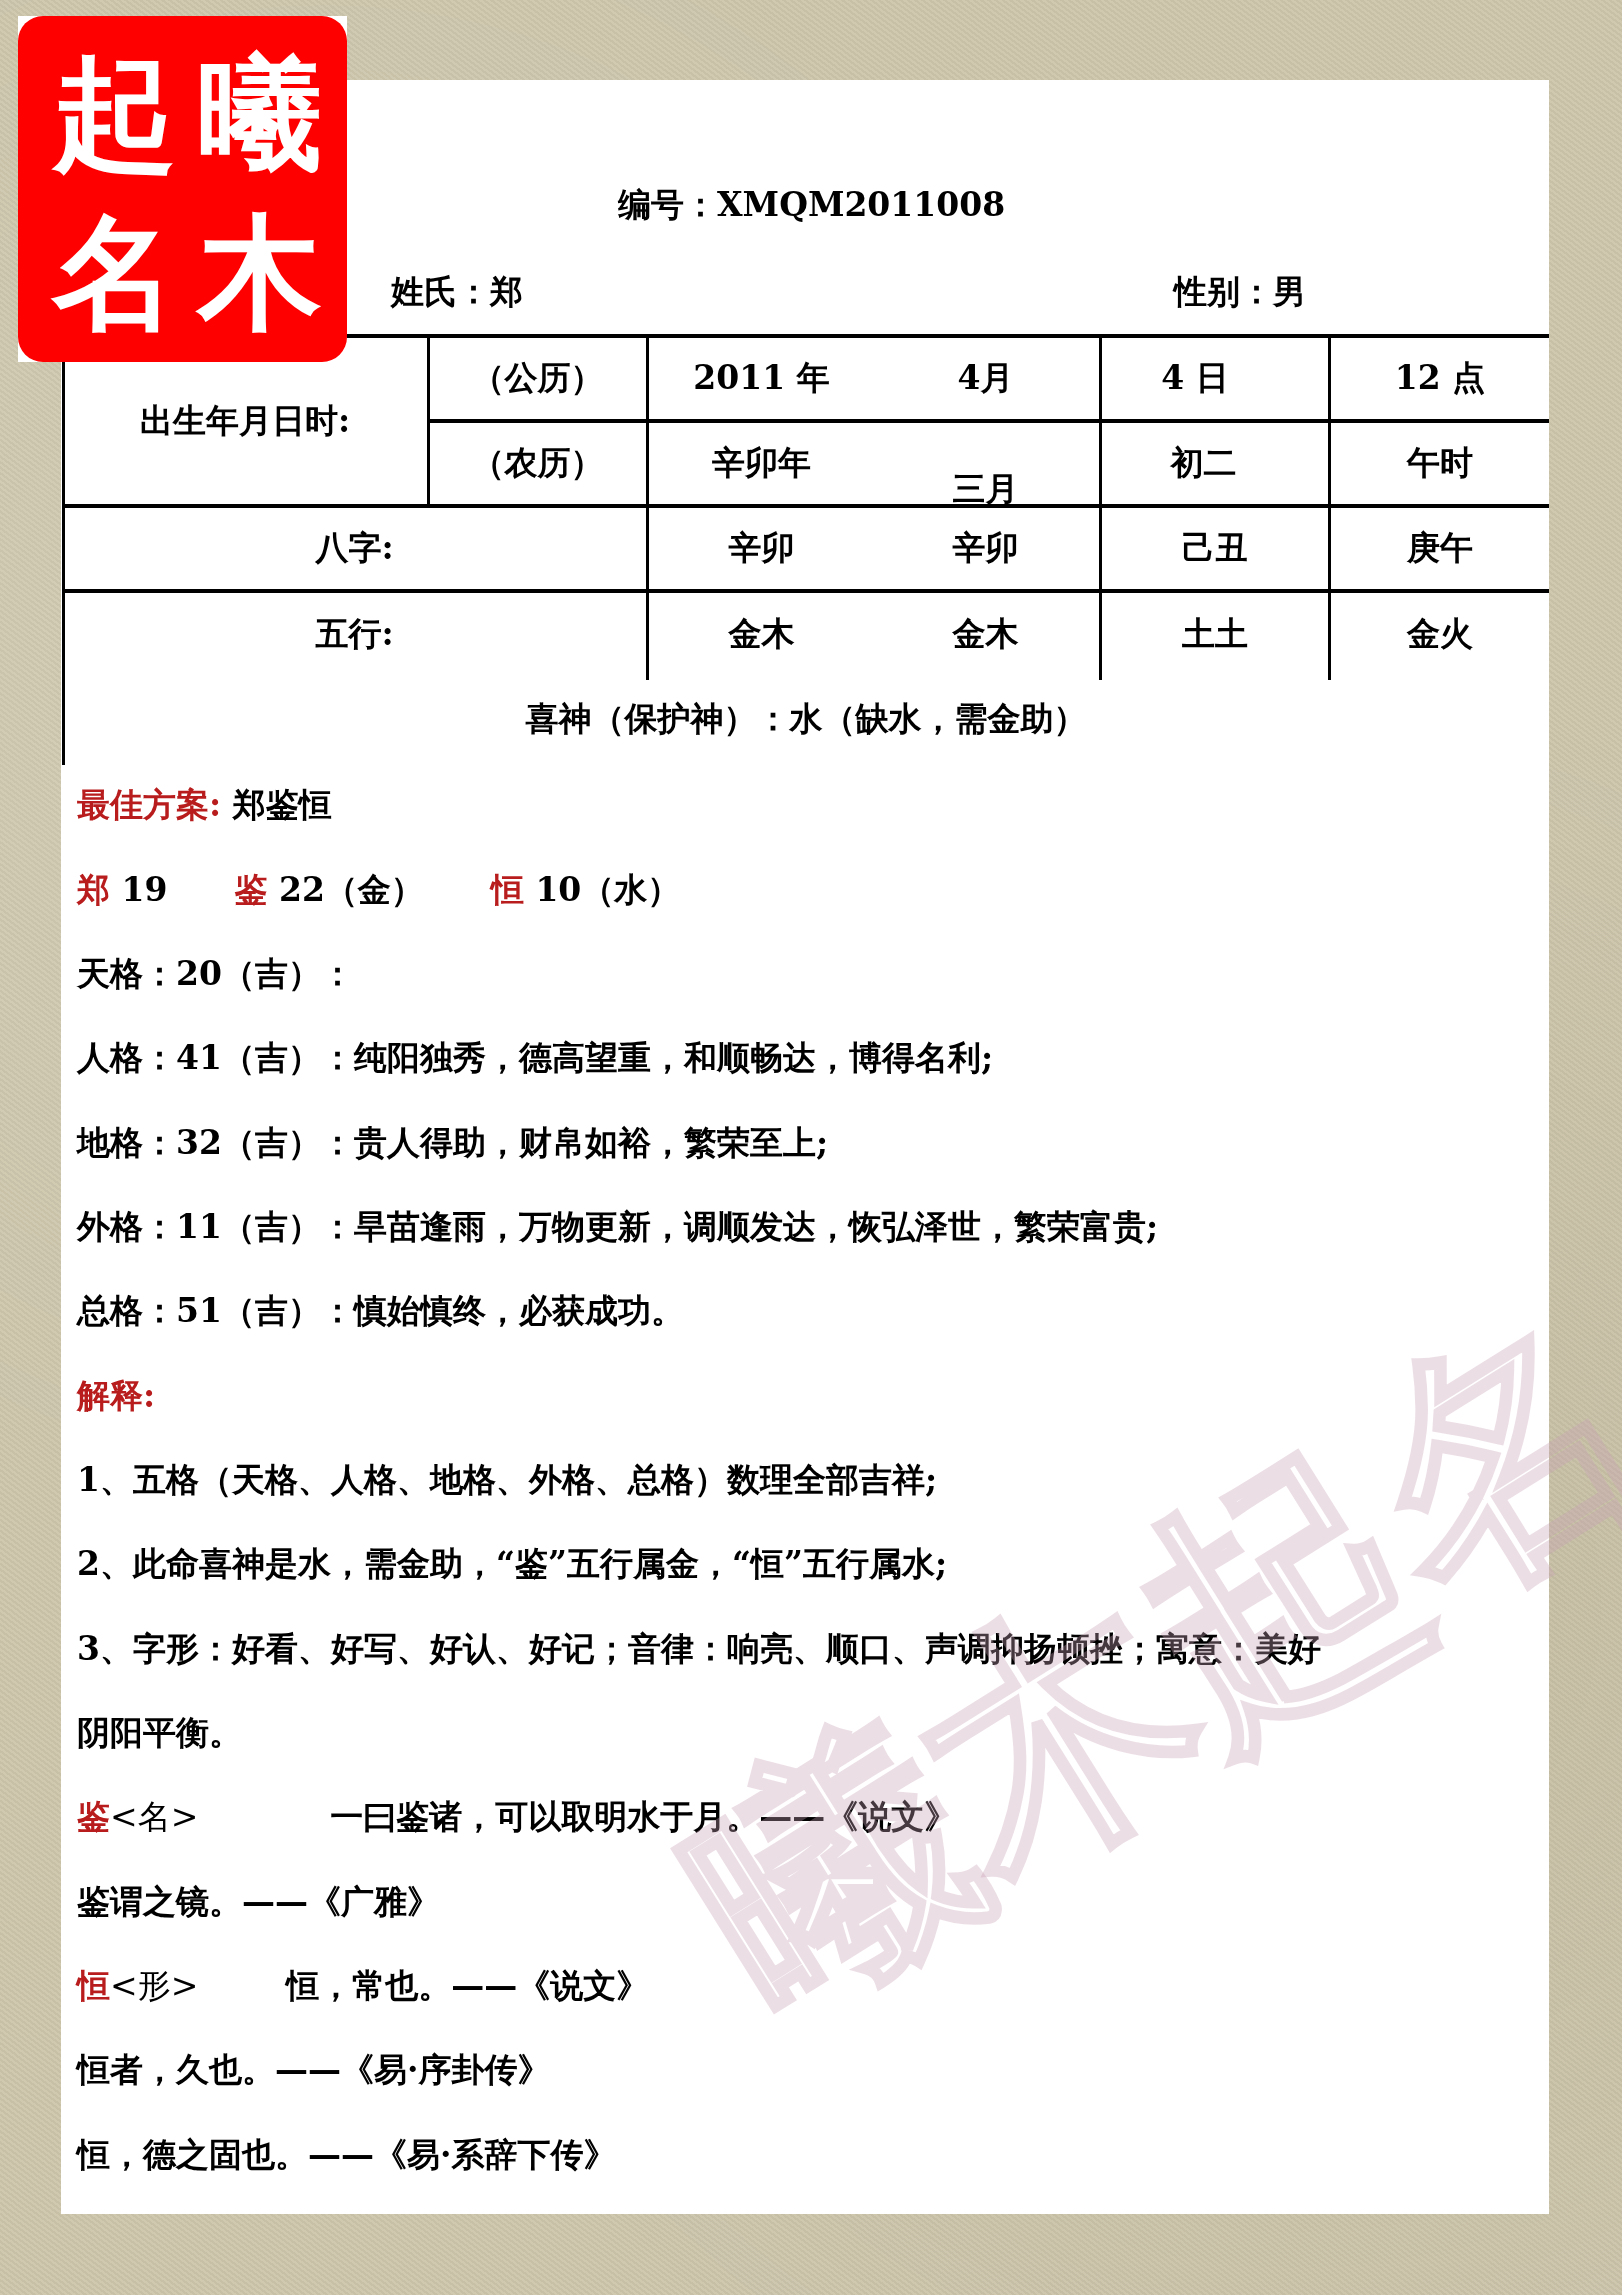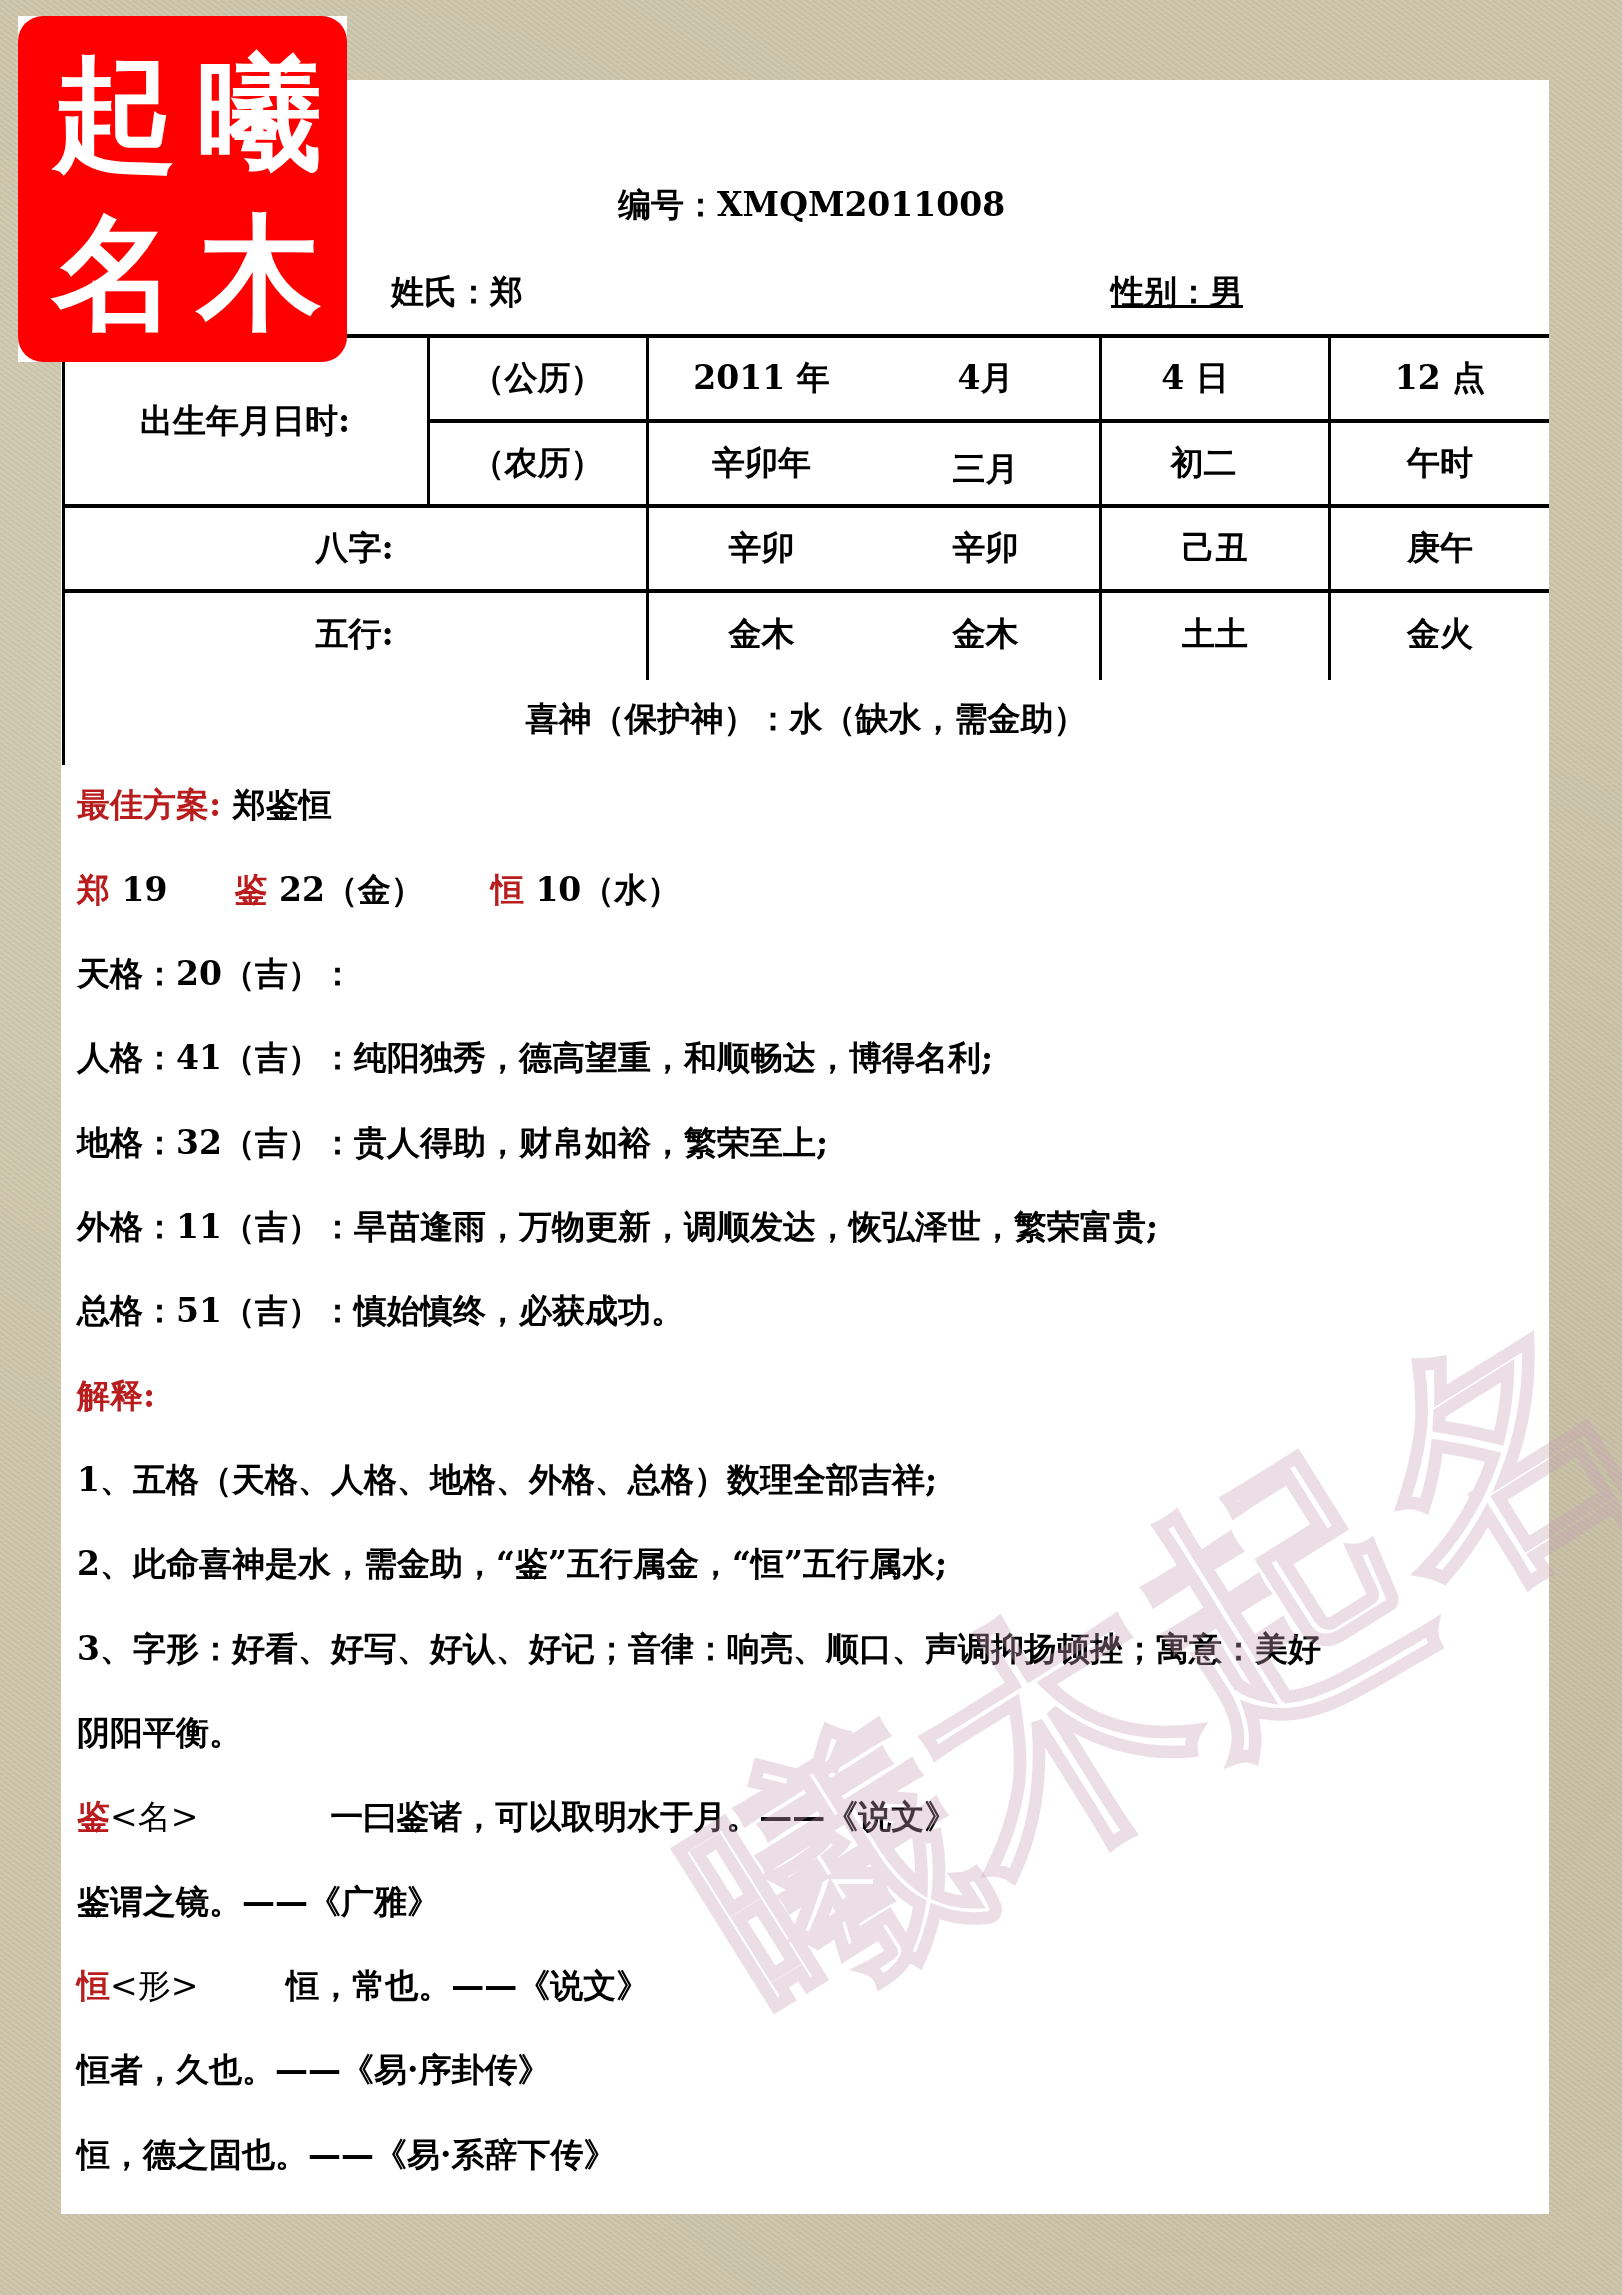--- a/index.html
+++ b/index.html
@@ -65,21 +65,21 @@
     <span class="seal-char" style="left:180px;top:195px;">木</span>
   </div>
 </div>
 
 <div class="abs t" style="left:618px;top:188px;">
   <span>编号：</span><span>XMQM2011008</span>
 </div>
 <div class="abs t" style="left:391px;top:275px;">
   <span>姓氏：</span><span>郑</span>
 </div>
-<div class="abs t" style="left:1111px;top:275px;text-decoration:underline;">
+<div class="abs t" style="left:1174px;top:275px;">
   <span>性别：</span><span>男</span>
 </div>
 
 <div>
   <div class="hl" style="left:346px;top:334px;width:1203px;"></div>
   <div class="hl" style="left:427px;top:419px;width:1122px;"></div>
   <div class="hl" style="left:63px;top:504px;width:1486px;"></div>
   <div class="hl" style="left:63px;top:589px;width:1486px;"></div>
   <div class="vl" style="left:62px;top:361px;height:404px;"></div>
   <div class="vl" style="left:427px;top:335px;height:170px;"></div>
@@ -92,21 +92,21 @@
   <div class="cell" style="left:430px;top:446px;width:215px;">（农历）</div>
   <div class="cell" style="left:65px;top:531px;width:579px;">八字:</div>
   <div class="cell" style="left:65px;top:617px;width:579px;">五行:</div>
 
   <div class="cell" style="left:649px;top:361px;width:225px;">2011 年</div>
   <div class="cell" style="left:873px;top:361px;width:225px;">4月</div>
   <div class="cell" style="left:1102px;top:361px;width:186px;">4 日</div>
   <div class="cell" style="left:1331px;top:361px;width:218px;">12 点</div>
 
   <div class="cell" style="left:649px;top:446px;width:225px;">辛卯年</div>
-  <div class="cell" style="left:873px;top:452px;width:225px;">三月</div>
+  <div class="cell" style="left:873px;top:472px;width:225px;">三月</div>
   <div class="cell" style="left:1102px;top:446px;width:203px;">初二</div>
   <div class="cell" style="left:1331px;top:446px;width:218px;">午时</div>
 
   <div class="cell" style="left:649px;top:531px;width:225px;">辛卯</div>
   <div class="cell" style="left:873px;top:531px;width:225px;">辛卯</div>
   <div class="cell" style="left:1102px;top:531px;width:226px;">己丑</div>
   <div class="cell" style="left:1331px;top:531px;width:218px;">庚午</div>
 
   <div class="cell" style="left:649px;top:617px;width:225px;">金木</div>
   <div class="cell" style="left:873px;top:617px;width:225px;">金木</div>

